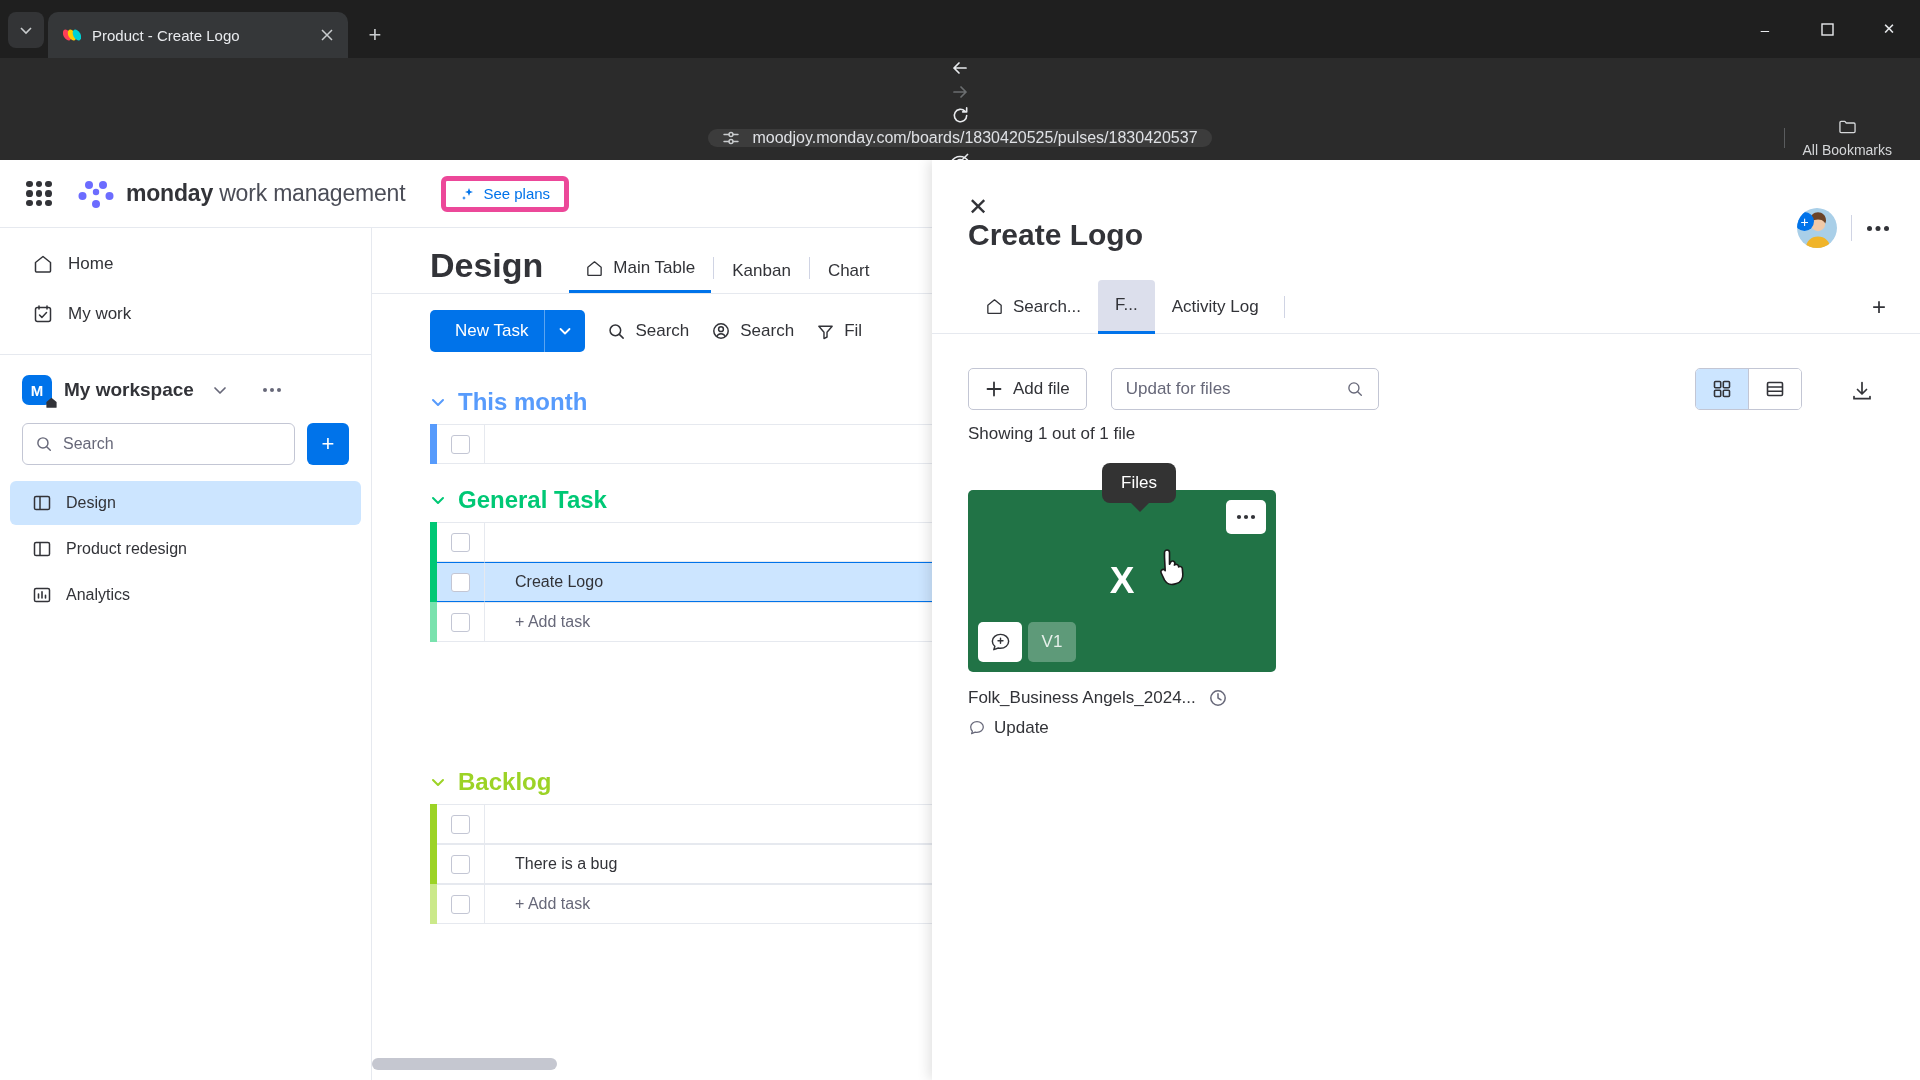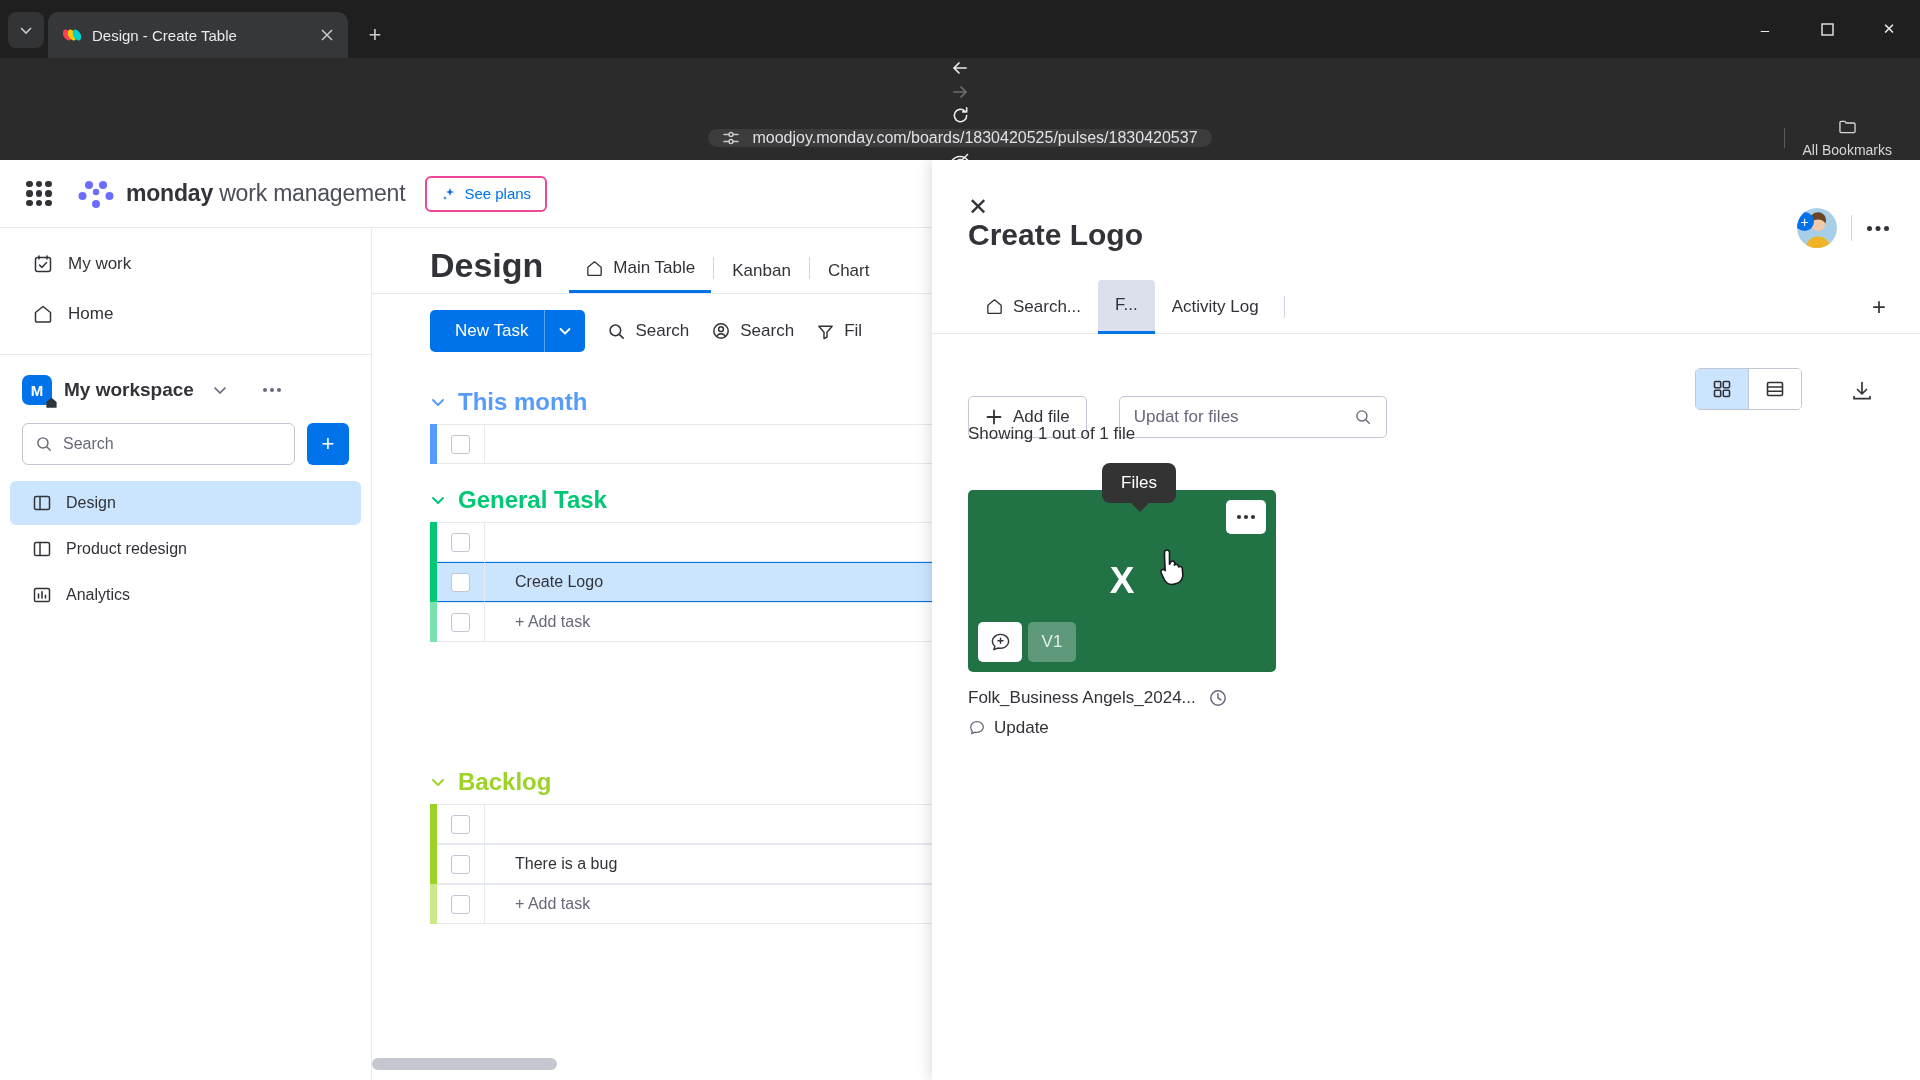--- a/index.html
+++ b/index.html
@@ -87,21 +87,21 @@
     padding: 0 22px; border-bottom: 1px solid #e6e9ef; position: relative;
   }
   .waffle { width: 34px; height: 34px; display:grid; grid-template-columns:repeat(3,1fr);
     grid-template-rows:repeat(3,1fr); gap:3px; padding:4px; margin-right: 22px; }
   .waffle i { background:#323338; border-radius:50%; display:block; }
   .md-logo-wrap { display: flex; align-items: center; gap: 12px; }
   .md-brand { font-size: 23px; color:#323338; letter-spacing:-0.2px; }
   .md-brand b { font-weight: 700; }
   .md-brand span { font-weight: 400; color:#4b4d57; }
   .see-plans {
-    margin-left: 20px; height: 36px; border: 2px solid #ec4899; border-radius: 6px;
+    margin-left: 36px; height: 36px; border: 5px solid #ec4899; border-radius: 6px;
     color: #0073ea; font-size: 15px; display: flex; align-items: center;
     gap: 7px; padding: 0 14px;
   }
   .md-header-right { margin-left: auto; display: flex; align-items: center; gap: 6px; }
   .hdr-icon { width: 42px; height: 42px; border-radius: 8px; display:flex;
     align-items:center; justify-content:center; color:#323338; position: relative; }
   .badge { position: absolute; top: 2px; right: 4px; font-size: 12px; color:#323338; font-weight:500;}
   .hdr-sep { width:1px; height:26px; background:#d0d4e4; margin:0 8px; }
   .sq-avatar { width: 36px; height: 36px; border-radius: 7px; margin-left: 6px;
     background:#2f9e6e; display:flex; align-items:center; justify-content:center; overflow:hidden;}
@@ -205,21 +205,21 @@
   .tooltip { position:absolute; left:1102px; top:303px; background:#333333;
     color:#fff; border-radius:8px; padding: 10px 19px; font-size:17px;
     font-weight:500; z-index:40; }
   .tooltip:after { content:""; position:absolute; left:50%; bottom:-9px;
     margin-left:-9px; border-left:10px solid transparent;
     border-right:10px solid transparent; border-top:10px solid #333333; }
 
   .cursor { position:absolute; left:1158px; top:387px; z-index:45; }
 
   .files-toolbar { position:absolute; left:36px; top:208px; display:flex;
-    align-items:flex-end; gap:32px;margin-top:28px; }
+    align-items:flex-end; gap:24px; }
   .add-file { height:42px; border:1px solid #c3c6d4; border-radius:5px;
     display:flex; align-items:center; gap:10px; padding: 0 16px;
     font-size:17px; color:#323338; }
   .file-search { width:268px; height:42px; border:1px solid #c3c6d4;
     border-radius:5px; display:flex; align-items:center; padding: 0 14px;
     font-size:17px; color:#676879; justify-content:space-between; }
   .view-toggle { position:absolute; right:118px; top:208px; height:42px;
     border:1px solid #c3c6d4; border-radius:5px; display:flex; overflow:hidden; }
   .vt-btn { width:52px; height:40px; display:flex; align-items:center;
     justify-content:center; background:#fff; }
@@ -262,21 +262,21 @@
         </svg>
     </div>
     <div class="tab">
       <div class="tab-favicon">
         <svg width="18" height="14" viewBox="0 0 22 16">
           <ellipse cx="5" cy="8" rx="4.4" ry="7.2" transform="rotate(-28 5 8)" fill="#ff3d57"></ellipse>
           <ellipse cx="11" cy="8" rx="4.4" ry="7.2" transform="rotate(-28 11 8)" fill="#ffcb00"></ellipse>
           <ellipse cx="17" cy="8" rx="4.4" ry="7.2" transform="rotate(-28 17 8)" fill="#00d2d2"></ellipse>
         </svg>
       </div>
-      <div class="tab-title">Design - Create Table</div>
+      <div class="tab-title">Product - Create Logo</div>
       <div class="tab-close">
         <svg width="12" height="12" viewBox="0 0 12 12">
             <path d="M1 1l10 10M11 1L1 11" stroke="#c9ccce" stroke-width="1.5"></path>
           </svg>
       </div>
     </div>
     <div class="new-tab">+</div>
     <div class="win-ctrls">
       <div class="win-btn">–</div>
       <div class="win-btn">
@@ -465,34 +465,34 @@
         </div>
       </div>
     </div>
 
     <div class="body-row">
 
       <div class="sidebar">
         <div class="side-item">
           <span style="display:flex;">
             <svg width="22" height="22" viewBox="0 0 22 22">
+                <path d="M3.5 9.5L11 3.5l7.5 6V18a.9.9 0 01-.9.9H4.4a.9.9 0 01-.9-.9z" fill="none" stroke="#323338" stroke-width="1.5" stroke-linejoin="round"></path>
+              </svg>
+          </span>
+          <span>Home</span>
+        </div>
+        <div class="side-item">
+          <span style="display:flex;">
+            <svg width="22" height="22" viewBox="0 0 22 22">
                 <rect x="3.5" y="4.5" width="15" height="14" rx="2" fill="none" stroke="#323338" stroke-width="1.5"></rect>
                 <path d="M7 3v3M15 3v3" stroke="#323338" stroke-width="1.5" stroke-linecap="round"></path>
                 <path d="M7.5 12l2.4 2.4 4.6-4.8" fill="none" stroke="#323338" stroke-width="1.5" stroke-linecap="round" stroke-linejoin="round"></path>
               </svg>
           </span>
           <span>My work</span>
-        </div>
-        <div class="side-item">
-          <span style="display:flex;">
-            <svg width="22" height="22" viewBox="0 0 22 22">
-                <path d="M3.5 9.5L11 3.5l7.5 6V18a.9.9 0 01-.9.9H4.4a.9.9 0 01-.9-.9z" fill="none" stroke="#323338" stroke-width="1.5" stroke-linejoin="round"></path>
-              </svg>
-          </span>
-          <span>Home</span>
         </div>
         <div class="side-sep"></div>
 
         <div class="ws-row">
           <div class="ws-avatar">
             <span>M</span>
             <span class="ws-home">
               <svg width="13" height="13" viewBox="0 0 14 14">
                   <path d="M1.5 6.5L7 2l5.5 4.5V12a.7.7 0 01-.7.7H2.2a.7.7 0 01-.7-.7z" fill="#323338"></path>
                 </svg>

